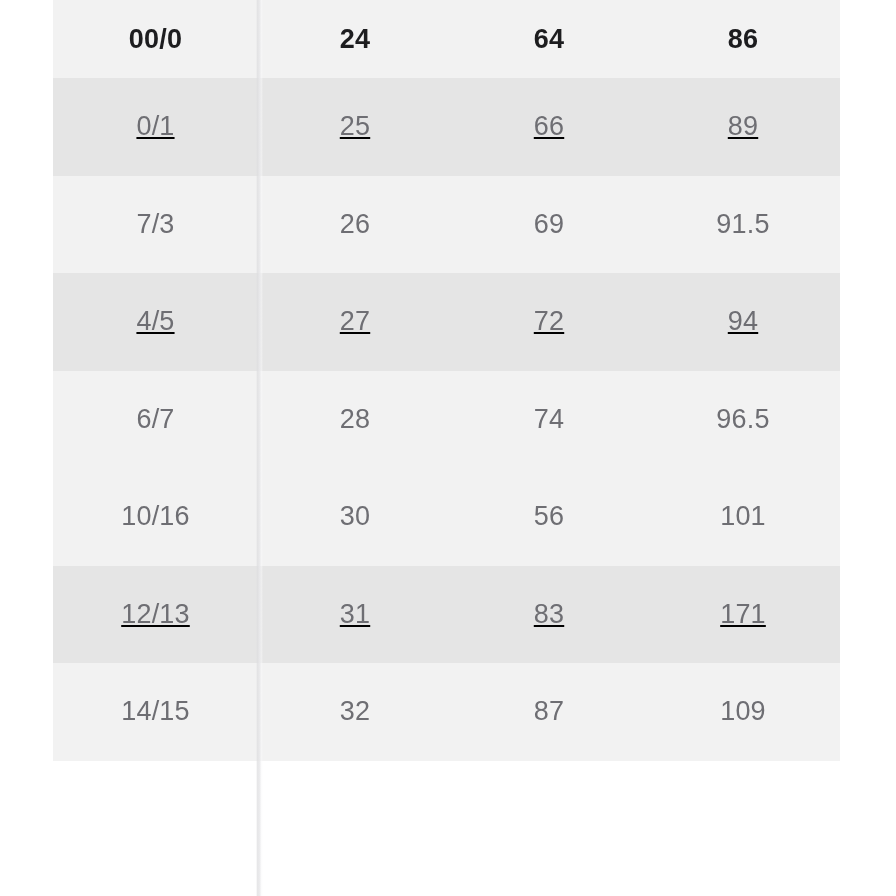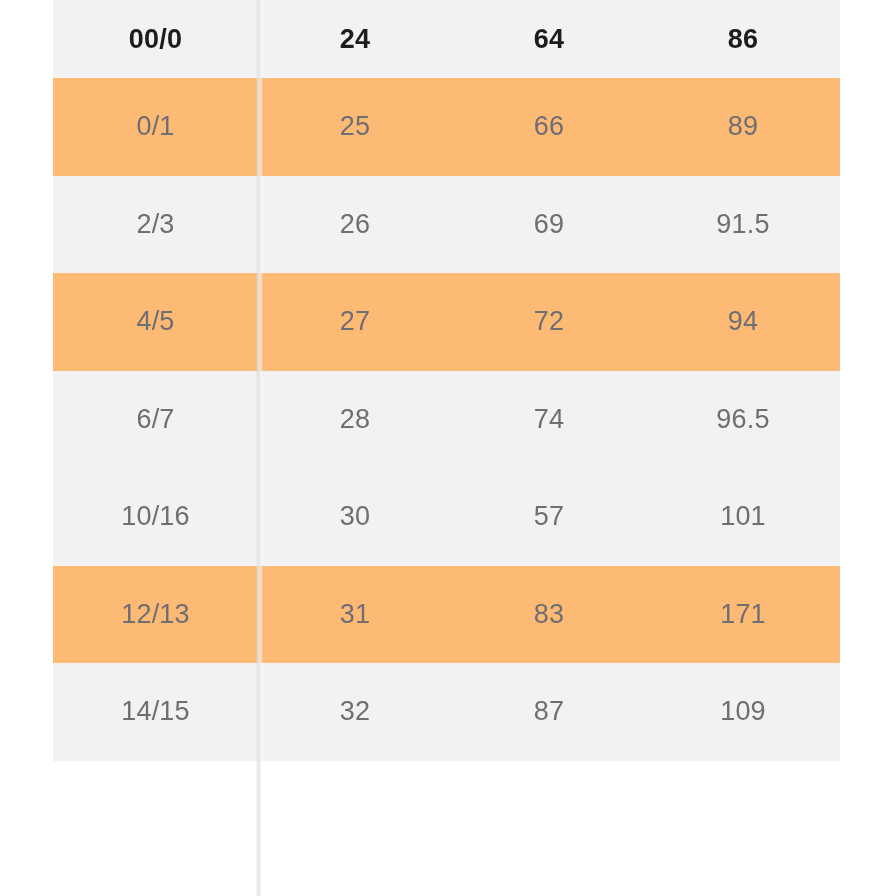--- a/index.html
+++ b/index.html
@@ -76,21 +76,21 @@
     letter-spacing: 0.2px;
   }
 
   
   .size-table tbody td {
     font-size: 27px;
     font-weight: normal;
     color: #6e6e73;
     letter-spacing: 0.2px;
   }
-  .size-table tbody tr.odd  { background: #fdba74; }
+  .size-table tbody tr.odd  { background: #e5e5e5; text-decoration: underline; }
   .size-table tbody tr.even { background: #f2f2f2; }
 
   
   .size-table td.cell-size,
   .size-table th.cell-size {
     text-align: center;
   }
 </style>
 </head>
 <body>
@@ -115,41 +115,41 @@
       </tr>
     </thead>
     <tbody>
       <tr class="odd">
         <td class="cell-size">0/1</td>
         <td>25</td>
         <td>66</td>
         <td>89</td>
       </tr>
       <tr class="even">
-        <td class="cell-size">2/3</td>
+        <td class="cell-size">7/3</td>
         <td>26</td>
         <td>69</td>
         <td>91.5</td>
       </tr>
       <tr class="odd">
         <td class="cell-size">4/5</td>
         <td>27</td>
         <td>72</td>
         <td>94</td>
       </tr>
       <tr class="even">
         <td class="cell-size">6/7</td>
         <td>28</td>
         <td>74</td>
         <td>96.5</td>
       </tr>
       <tr class="even">
         <td class="cell-size">10/16</td>
         <td>30</td>
-        <td>57</td>
+        <td>56</td>
         <td>101</td>
       </tr>
       <tr class="odd">
         <td class="cell-size">12/13</td>
         <td>31</td>
         <td>83</td>
         <td>171</td>
       </tr>
       <tr class="even">
         <td class="cell-size">14/15</td>

